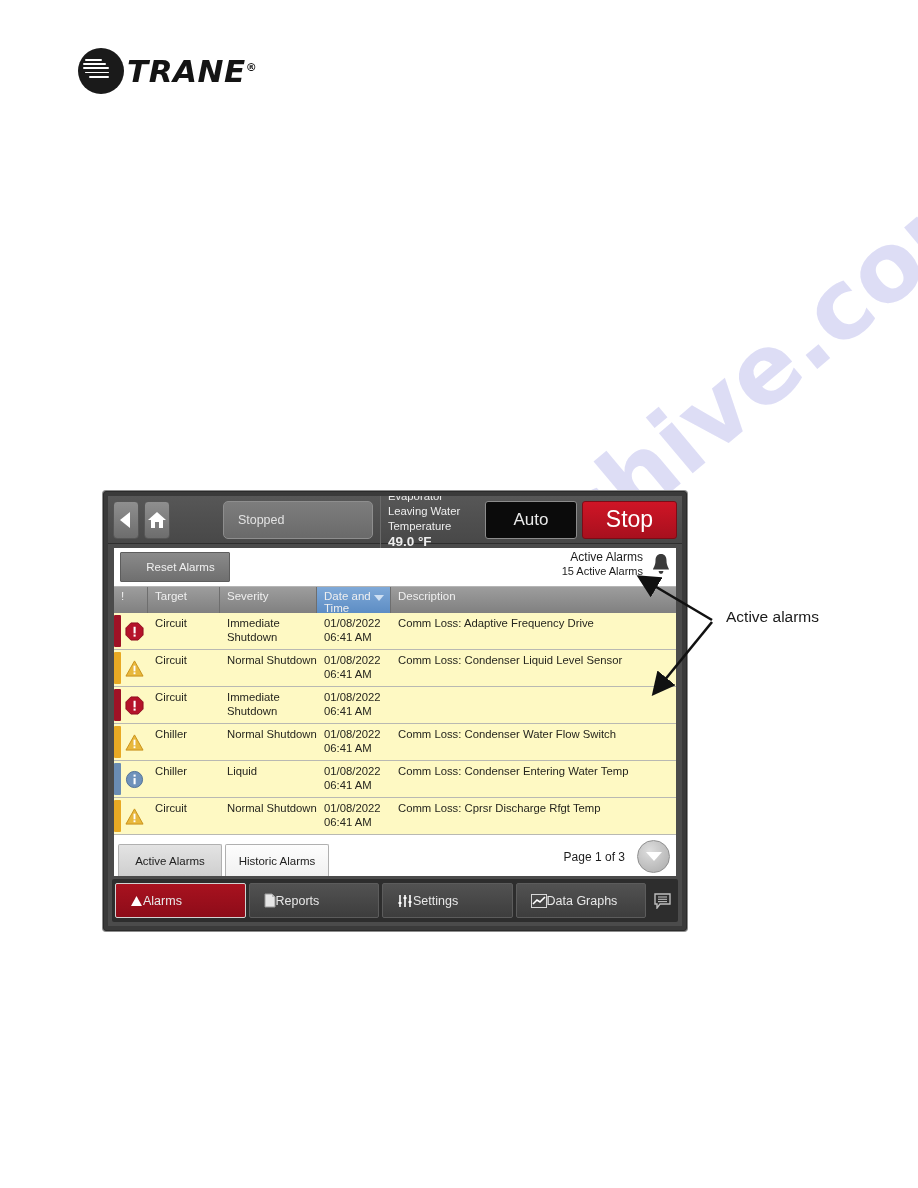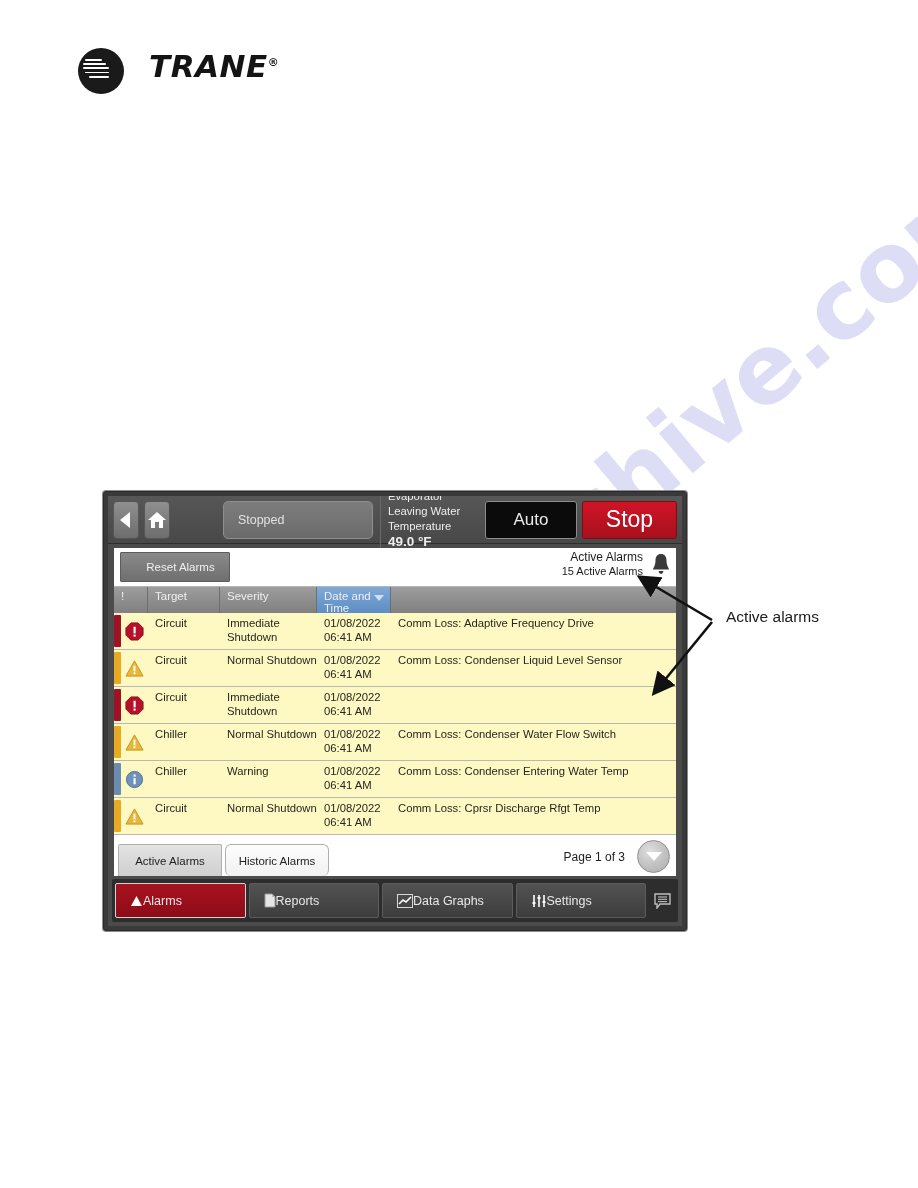--- a/index.html
+++ b/index.html
@@ -38,22 +38,22 @@
     font-size: 96px;
     transform: rotate(-40deg);
   }
 
   
   .logo-wrap {
     position: absolute;
     left: 78px;
     top: 48px;
     display: flex;
-    align-items: flex-start;
-    gap: 25px;
+    align-items: center;
+    gap: 3px;
   }
   .logo-mark {
     width: 46px; height: 46px;
     border-radius: 50%;
     background: #1a1a1a;
     position: relative;
     overflow: hidden;
   }
   .logo-mark .bars {
     position: absolute;
@@ -330,21 +330,21 @@
     border-bottom: none;
     display: flex;
     align-items: center;
     justify-content: center;
     font-size: 11.5px;
     color: #222;
     box-sizing: border-box;
     border-radius: 2px 2px 0 0;
   }
   .tab.active { background: linear-gradient(#e3e3e3, #cfcfcf); }
-  .tab.inactive { background: linear-gradient(#fdfdfd, #f1f1f1); margin-left: 3px; border-radius: 6px; }
+  .tab.inactive { background: linear-gradient(#fdfdfd, #f1f1f1); margin-left: 3px; }
   .page-area {
     position: absolute;
     right: 6px; bottom: 3px;
     display: flex;
     align-items: center;
     gap: 12px;
   }
   .page-label { font-size: 12px; color: #1d1d1d; }
   .scroll-btn {
     width: 33px; height: 33px;
@@ -501,20 +501,21 @@
 
       <div class="tbl">
         <div class="thead">
           <div class="th c-icon">!</div>
           <div class="th c-target">Target</div>
           <div class="th c-sev">Severity</div>
           <div class="th c-date sorted">
             <span>Date and Time</span>
             <span class="caret"></span>
           </div>
+          <div class="th c-desc">Description</div>
         </div>
 
         <div class="tbody">
 
           <div class="row sev-imm">
             <div class="bar"></div>
             <div class="cell c-icon">
               <svg class="ic" viewBox="0 0 20 20">
                 <polygon points="6.2,1 13.8,1 19,6.2 19,13.8 13.8,19 6.2,19 1,13.8 1,6.2" fill="#b5122a" stroke="#8c0d1f" stroke-width="1"></polygon>
                 <rect x="9" y="5" width="2.2" height="7" fill="#fff"></rect>
@@ -574,21 +575,21 @@
           <div class="row sev-warn">
             <div class="bar"></div>
             <div class="cell c-icon">
               <svg class="ic" viewBox="0 0 20 20">
                 <circle cx="10" cy="10" r="8.5" fill="#6f92bb" stroke="#4e6f96" stroke-width="1"></circle>
                 <rect x="9" y="8.5" width="2.2" height="6.5" fill="#fff"></rect>
                 <rect x="9" y="4.8" width="2.2" height="2.2" fill="#fff"></rect>
               </svg>
             </div>
             <div class="cell c-target">Chiller</div>
-            <div class="cell c-sev">Warning</div>
+            <div class="cell c-sev">Liquid</div>
             <div class="cell c-date"><span>01/08/2022</span><br><span>06:41 AM</span></div>
             <div class="cell c-desc">Comm Loss: Condenser Entering Water Temp</div>
           </div>
 
           <div class="row sev-norm">
             <div class="bar"></div>
             <div class="cell c-icon">
               <svg class="ic" viewBox="0 0 20 20">
                 <polygon points="10,2 19,18 1,18" fill="#e8b83c" stroke="#c89018" stroke-width="1"></polygon>
                 <rect x="9" y="7" width="2" height="6" fill="#fff"></rect>
@@ -630,39 +631,39 @@
           <svg width="12" height="15" viewBox="0 0 12 15">
               <path d="M1,1 L8,1 L11,4 L11,14 L1,14 Z" fill="#e6e6e6" stroke="#9a9a9a"></path>
               <path d="M8,1 L8,4 L11,4" fill="#b9b9b9"></path>
             </svg>
         </span>
         <span>Reports</span>
       </div>
       <div class="navitem">
         <span class="gl">
           <svg width="16" height="14" viewBox="0 0 16 14">
-              <rect x="0.5" y="0.5" width="15" height="13" fill="none" stroke="#d8d8d8"></rect>
-              <polyline points="2,10 6,6 9,8 14,3" fill="none" stroke="#ffffff" stroke-width="1.6"></polyline>
-            </svg>
-        </span>
-        <span>Data Graphs</span>
-      </div>
-      <div class="navitem">
-        <span class="gl">
-          <svg width="16" height="14" viewBox="0 0 16 14">
             <line x1="3" y1="1" x2="3" y2="13" stroke="#fff" stroke-width="1.6"></line>
             <line x1="8" y1="1" x2="8" y2="13" stroke="#fff" stroke-width="1.6"></line>
             <line x1="13" y1="1" x2="13" y2="13" stroke="#fff" stroke-width="1.6"></line>
             <rect x="1.5" y="8" width="3" height="2" fill="#fff"></rect>
             <rect x="6.5" y="3" width="3" height="2" fill="#fff"></rect>
             <rect x="11.5" y="7" width="3" height="2" fill="#fff"></rect>
           </svg>
         </span>
         <span>Settings</span>
       </div>
+      <div class="navitem">
+        <span class="gl">
+          <svg width="16" height="14" viewBox="0 0 16 14">
+              <rect x="0.5" y="0.5" width="15" height="13" fill="none" stroke="#d8d8d8"></rect>
+              <polyline points="2,10 6,6 9,8 14,3" fill="none" stroke="#ffffff" stroke-width="1.6"></polyline>
+            </svg>
+        </span>
+        <span>Data Graphs</span>
+      </div>
       <div class="chat-icon">
         <svg width="17" height="16" viewBox="0 0 17 16">
           <path d="M1,1 L16,1 L16,11 L6,11 L3,15 L3,11 L1,11 Z" fill="none" stroke="#bdbdbd" stroke-width="1.4"></path>
           <line x1="4" y1="4" x2="13" y2="4" stroke="#bdbdbd" stroke-width="1.1"></line>
           <line x1="4" y1="6.3" x2="13" y2="6.3" stroke="#bdbdbd" stroke-width="1.1"></line>
           <line x1="4" y1="8.6" x2="13" y2="8.6" stroke="#bdbdbd" stroke-width="1.1"></line>
         </svg>
       </div>
     </div>
 

